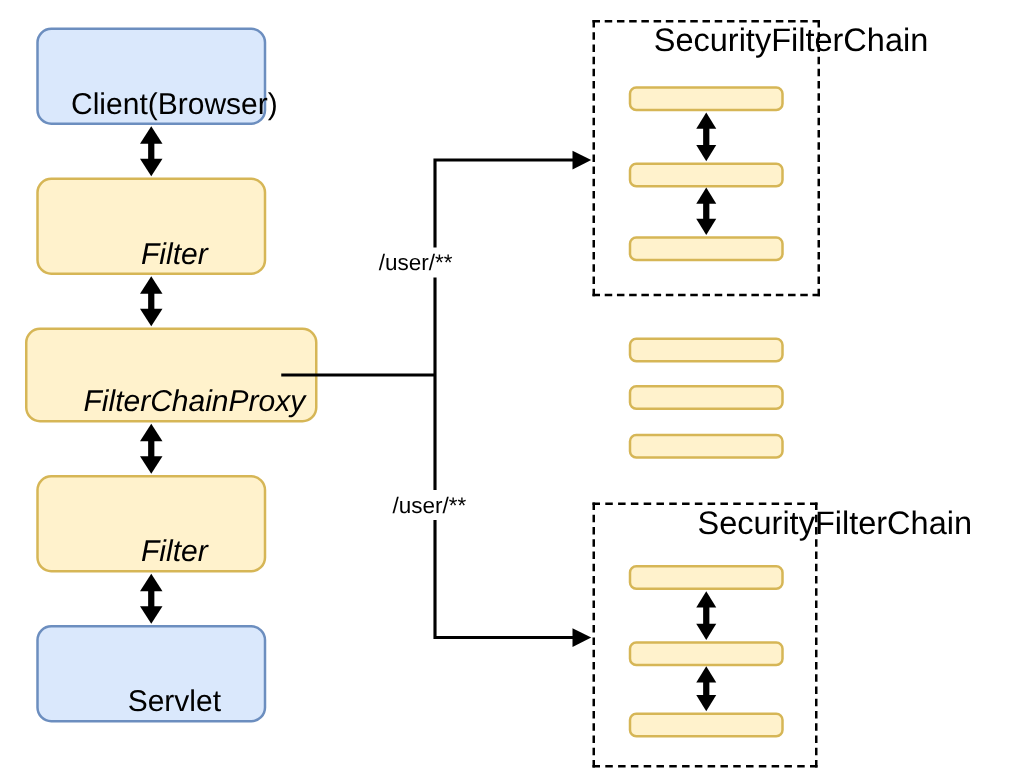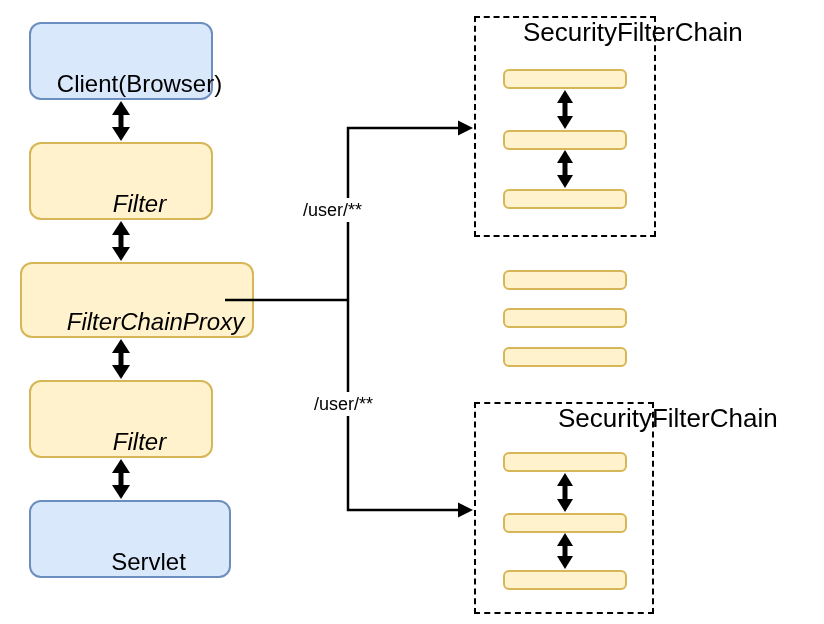--- a/index.html
+++ b/index.html
@@ -48,21 +48,21 @@
   </div>
 
   <div class="node yellow" style="left:20px;top:262px;width:234px;height:76px">
     <span>FilterChainProxy</span>
   </div>
 
   <div class="node yellow" style="left:29px;top:380px;width:184px;height:78px">
     <span>Filter</span>
   </div>
 
-  <div class="node blue" style="left:29px;top:500px;width:202px;height:78px">
+  <div class="node blue" style="left:29px;top:500px;width:184px;height:78px">
     <span>Servlet</span>
   </div>
 
   <div class="chain-box" style="left:474px;top:16px;width:182px;height:221px"></div>
   <div class="chain-box" style="left:474px;top:402px;width:180px;height:212px"></div>
 
   <span class="chain-title" style="left:523px;top:20px">SecurityFilterChain</span>
   <span class="chain-title" style="left:558px;top:406px">SecurityFilterChain</span>
 
   <div class="slot" style="left:503px;top:69px"></div>

